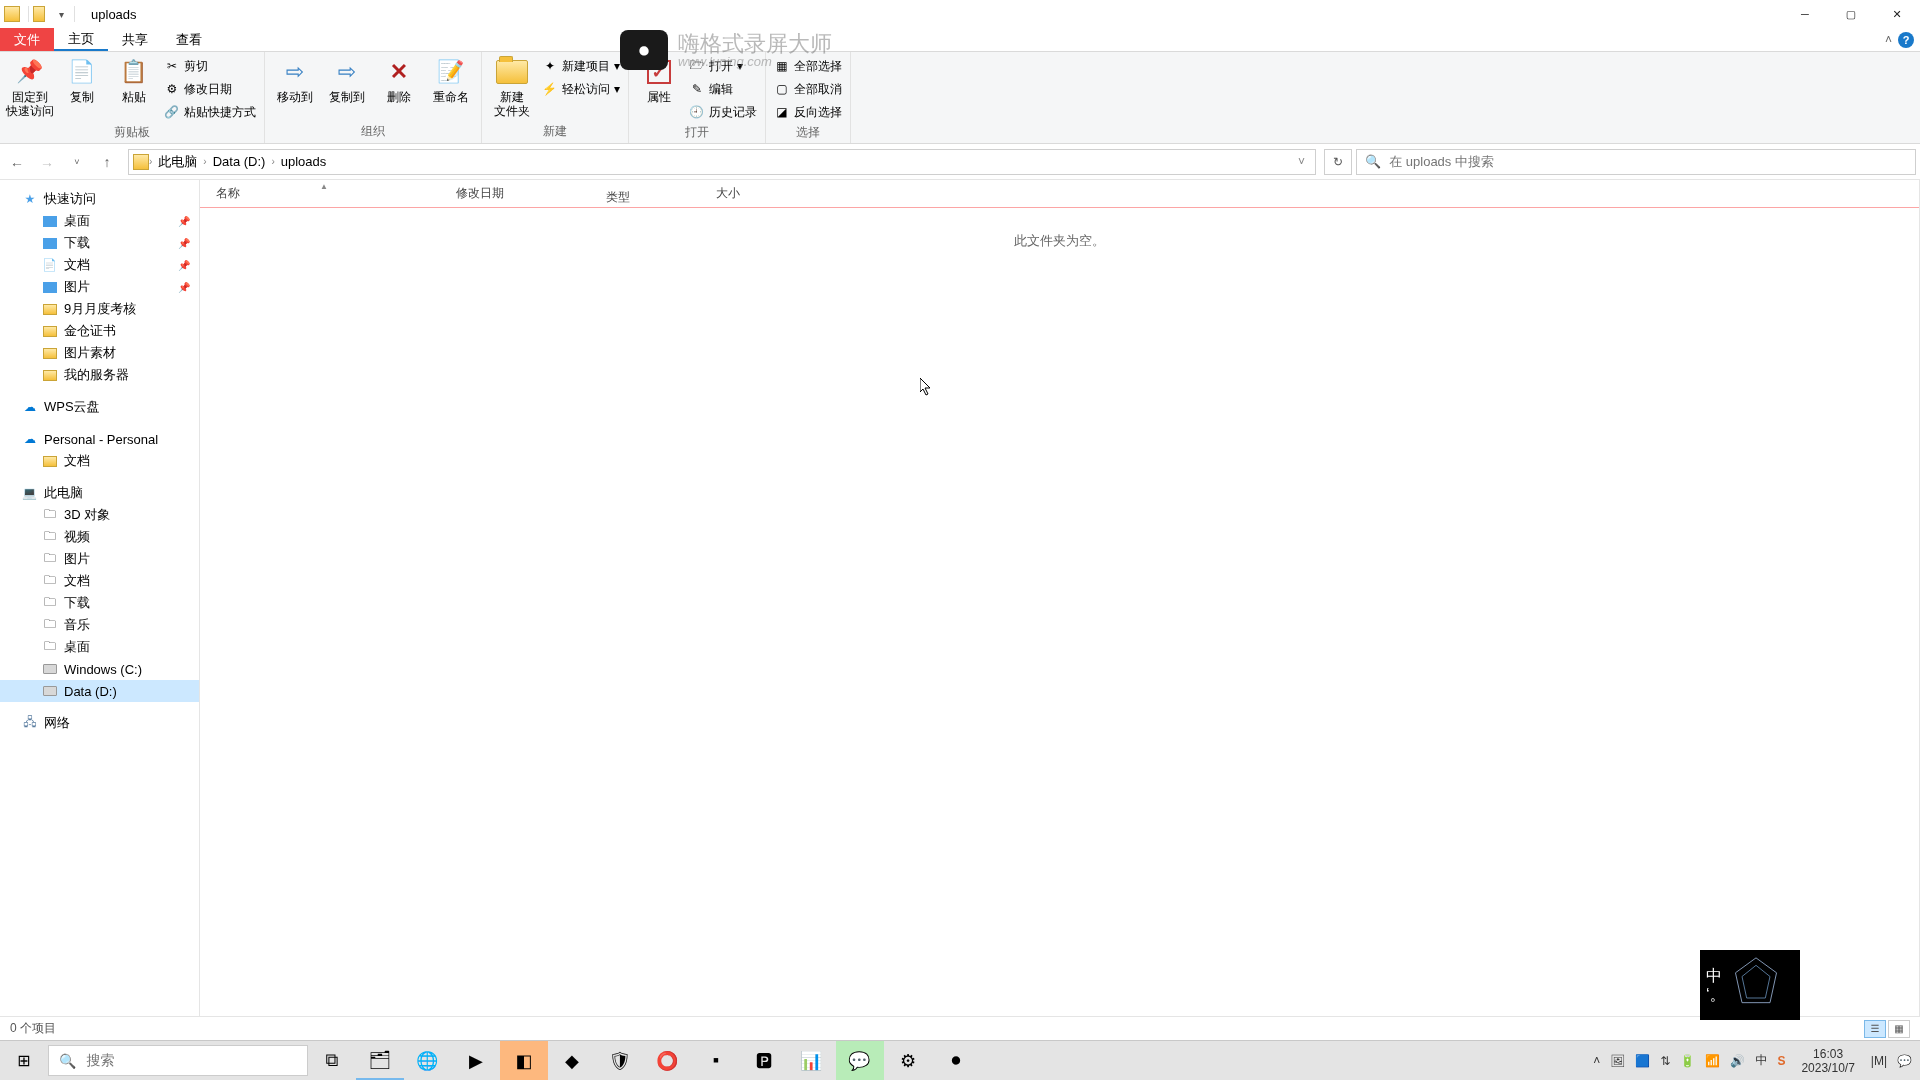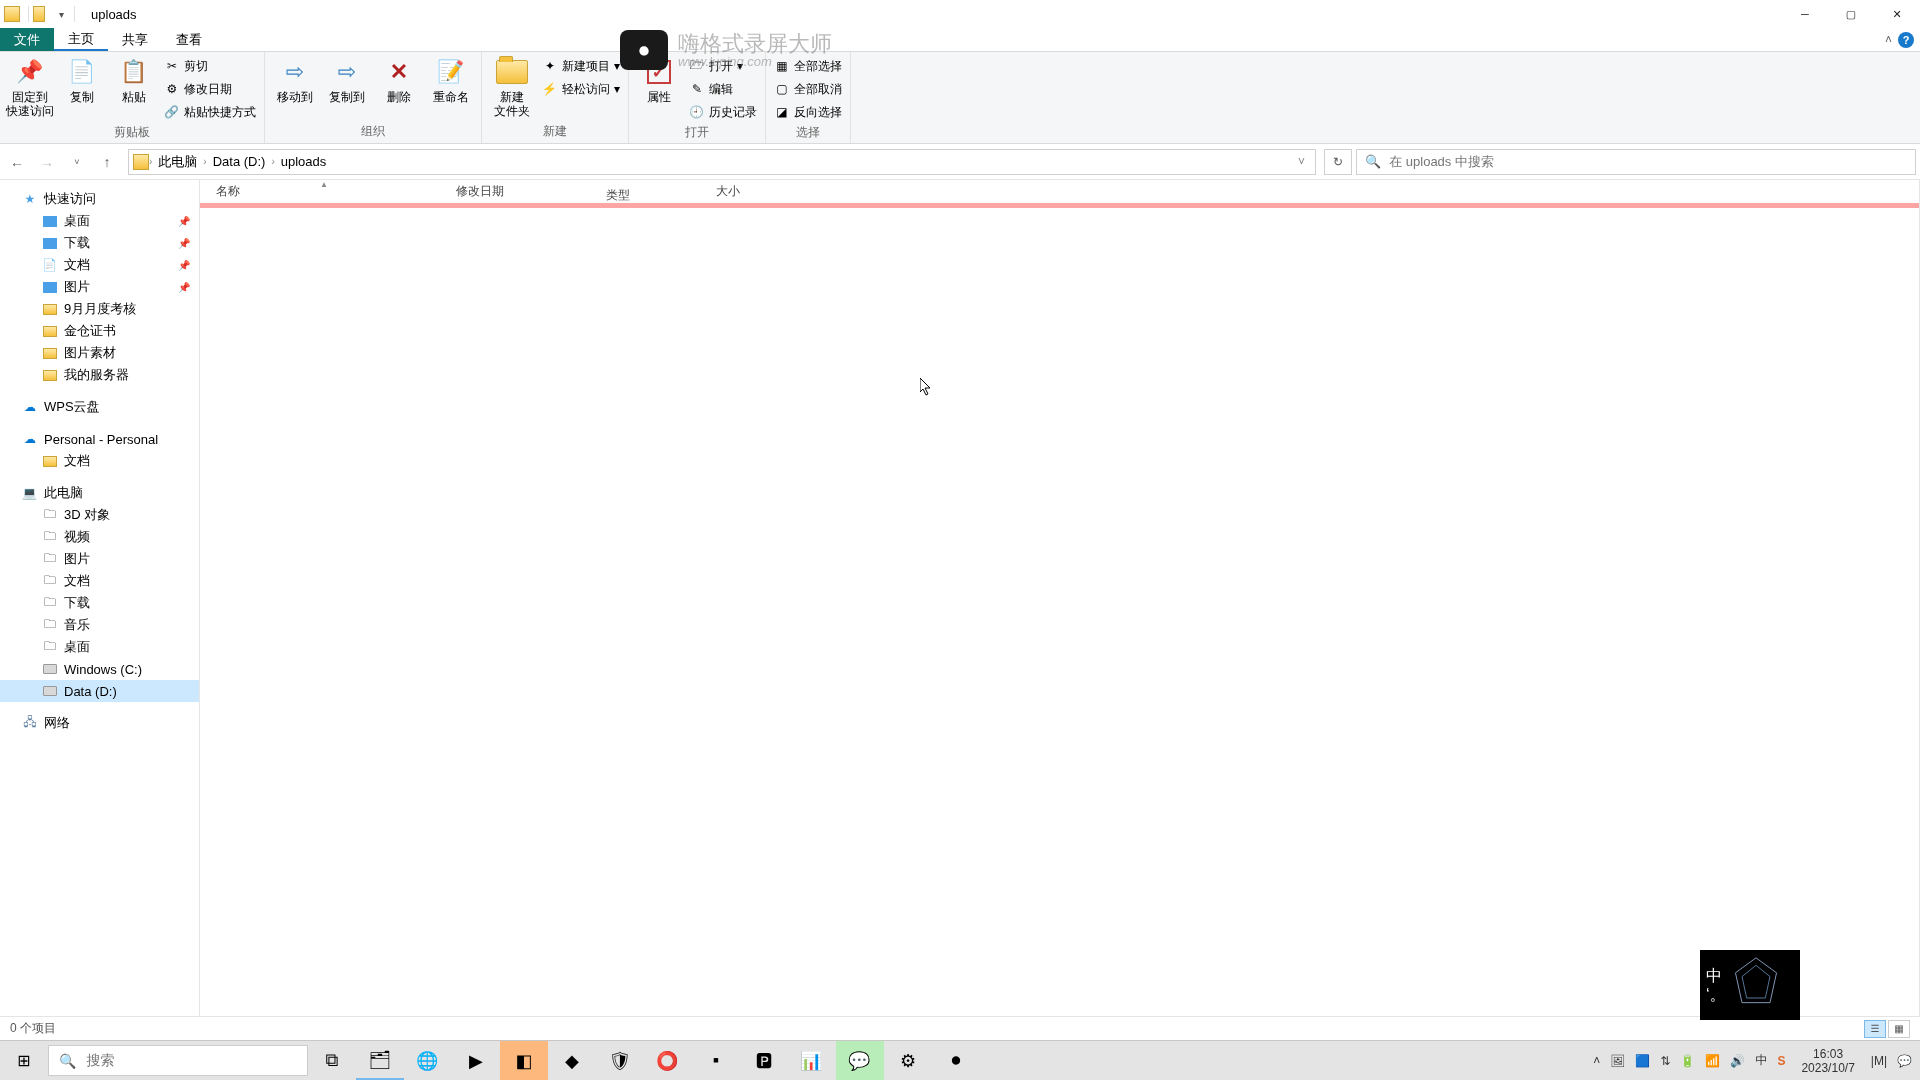--- a/index.html
+++ b/index.html
@@ -12,21 +12,21 @@
 .titlebar .ql .sep { width: 1px; height: 16px; background: #e0e0e0; margin: 0 4px; }
 .titlebar .ql .qat { width: 16px; height: 16px; margin-right: 4px; display: flex; align-items: center; justify-content: center; }
 .titlebar .dd { font-size: 10px; color: #555; padding: 0 6px; }
 .titlebar .title { padding-left: 12px; font-size: 13px; }
 .titlebar .winbtns { margin-left: auto; display: flex; }
 .titlebar .winbtns div { width: 46px; height: 28px; display: flex; align-items: center; justify-content: center; font-size: 11px; color: #222; }
 
 
 .ribbon-tabs { height: 24px; display: flex; align-items: stretch; background: #fff; border-bottom: 1px solid #dadada; }
 .ribbon-tabs .tab { padding: 4px 14px; font-size: 13px; display: flex; align-items: center; }
-.ribbon-tabs .tab.file { background: #0f766e; color: #fff; }
+.ribbon-tabs .tab.file { background: #ef4444; color: #fff; }
 .ribbon-tabs .tab.active { border-bottom: 2px solid #1979ca; }
 .ribbon-tabs .right { margin-left: auto; display: flex; align-items: center; padding-right: 6px; gap: 6px; }
 .ribbon-tabs .help { width: 16px; height: 16px; background: #1979ca; color: #fff; border-radius: 50%; display: flex; align-items: center; justify-content: center; font-size: 11px; font-weight: bold; }
 
 
 .ribbon { height: 92px; background: #f5f6f7; border-bottom: 1px solid #dadada; display: flex; }
 .ribbon .group { display: flex; flex-direction: column; border-right: 1px solid #e2e2e2; padding: 2px 6px 0; }
 .ribbon .row { display: flex; align-items: flex-start; gap: 4px; flex: 1; }
 .ribbon .big { display: flex; flex-direction: column; align-items: center; width: 48px; padding-top: 2px; font-size: 12px; line-height: 14px; text-align: center; }
 .ribbon .big .ico { width: 32px; height: 32px; margin-bottom: 2px; display: flex; align-items: center; justify-content: center; font-size: 22px; }
@@ -70,21 +70,21 @@
 .ic-star { color: #4aa0e8; }
 .ic-blue { background: #4aa0e8; width: 14px; height: 11px; }
 .ic-folder { background: linear-gradient(#ffe9a6,#f5c03b); width: 14px; height: 11px; border: 1px solid #caa437; }
 .ic-cloud { color: #0078d4; font-size: 14px; }
 .ic-pc { color: #5a7da0; }
 .ic-drive { background: #d8d8d8; width: 14px; height: 10px; border: 1px solid #999; border-radius: 1px; }
 .ic-net { color: #5a7da0; }
 
 
 .content { flex: 1; border-right: 1px solid #e5e5e5; display: flex; flex-direction: column; position: relative; }
-.colheaders { height: 28px; display: flex; align-items: center; border-bottom: 5px solid #fca5a5; font-size: 12px; color: #444; }
+.colheaders { height: 28px; display: flex; align-items: center; border-bottom: 1px solid #fca5a5; font-size: 12px; color: #444; }
 .colheaders div { padding-left: 16px; }
 .colheaders .c-name { width: 240px; position: relative; }
 .colheaders .sort { position: absolute; left: 120px; top: -3px; font-size: 8px; color: #888; }
 .colheaders .c-date { width: 150px; }
 .colheaders .c-type { width: 110px; margin-top: 7px; }
 .colheaders .c-size { width: 80px; }
 .empty-msg { text-align: center; color: #666; font-size: 13px; padding-top: 24px; }
 .cursor-fake { position: absolute; width: 12px; height: 18px; }
 
 
@@ -419,20 +419,21 @@
       </div>
   </div>
 
   <div class="content">
     <div class="colheaders">
       <div class="c-name"><span>名称</span><span class="sort">▲</span></div>
       <div class="c-date">修改日期</div>
       <div class="c-type">类型</div>
       <div class="c-size">大小</div>
     </div>
+    <div class="empty-msg">此文件夹为空。</div>
     <svg class="cursor-fake" style="left:720px;top:198px" viewBox="0 0 12 18">
         <path d="M0 0 L0 14 L3 11 L6 17 L8 16 L5 10 L10 10 Z" fill="#fff" stroke="#000" stroke-width="1"></path>
       </svg>
   </div>
 
 </div>
 
 <div class="statusbar">
   <span>0 个项目</span>
   <div class="views">

